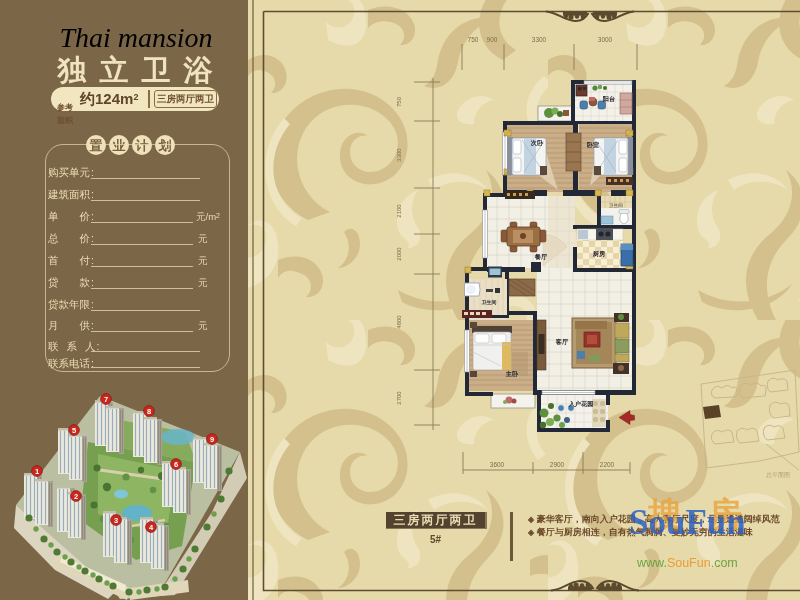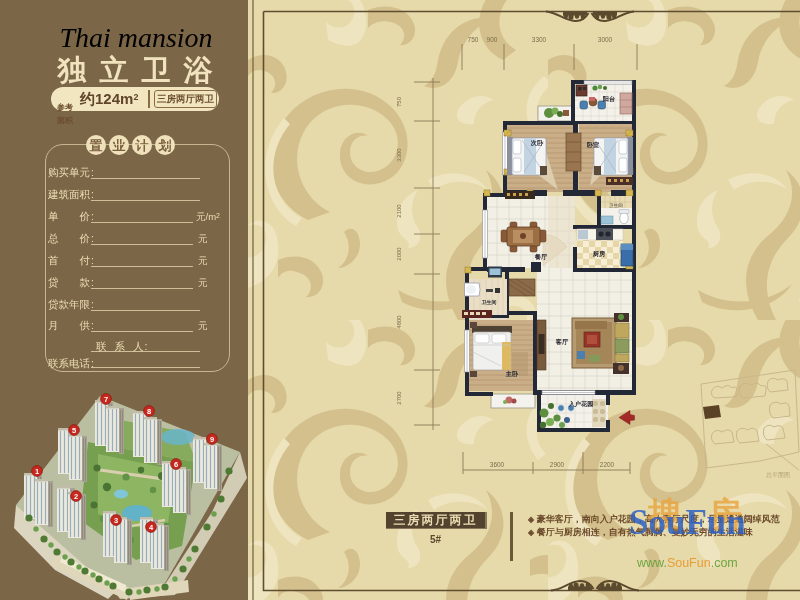--- a/index.html
+++ b/index.html
@@ -159,21 +159,21 @@
   <div style="position:absolute;left:46px;top:130px;width:102px;border-bottom:1px solid rgba(235,221,180,.75);"></div>
   <div style="position:absolute;left:153px;top:119px;font-size:9.5px;">元</div>
 
   <div style="position:absolute;left:3px;top:140px;">贷款年限<span style="margin-left:1px;">:</span></div>
   <div style="position:absolute;left:46px;top:152px;width:109px;border-bottom:1px solid rgba(235,221,180,.75);"></div>
 
   <div style="position:absolute;left:3px;top:161px;">月<span style="margin-left:21px;">供</span><span style="margin-left:1px;">:</span></div>
   <div style="position:absolute;left:46px;top:173px;width:102px;border-bottom:1px solid rgba(235,221,180,.75);"></div>
   <div style="position:absolute;left:153px;top:162px;font-size:9.5px;">元</div>
 
-  <div style="position:absolute;left:3px;top:182px;margin-left:48px;">联<span style="margin-left:8px;">系</span><span style="margin-left:8px;">人</span><span style="margin-left:1px;">:</span></div>
+  <div style="position:absolute;left:3px;top:182px;">联<span style="margin-left:8px;">系</span><span style="margin-left:8px;">人</span><span style="margin-left:1px;">:</span></div>
   <div style="position:absolute;left:46px;top:193px;width:109px;border-bottom:1px solid rgba(235,221,180,.75);"></div>
 
   <div style="position:absolute;left:3px;top:199px;">联系电话<span style="margin-left:1px;">:</span></div>
   <div style="position:absolute;left:46px;top:209px;width:109px;border-bottom:1px solid rgba(235,221,180,.75);"></div>
 </div>
 
 <svg id="buildings" class="abs" style="left:10px;top:385px" width="240" height="215" viewBox="10 385 240 215">
 <defs>
   <g id="twr">
     <rect x="0" y="0" width="13" height="46" fill="#ebe9dd"></rect>

